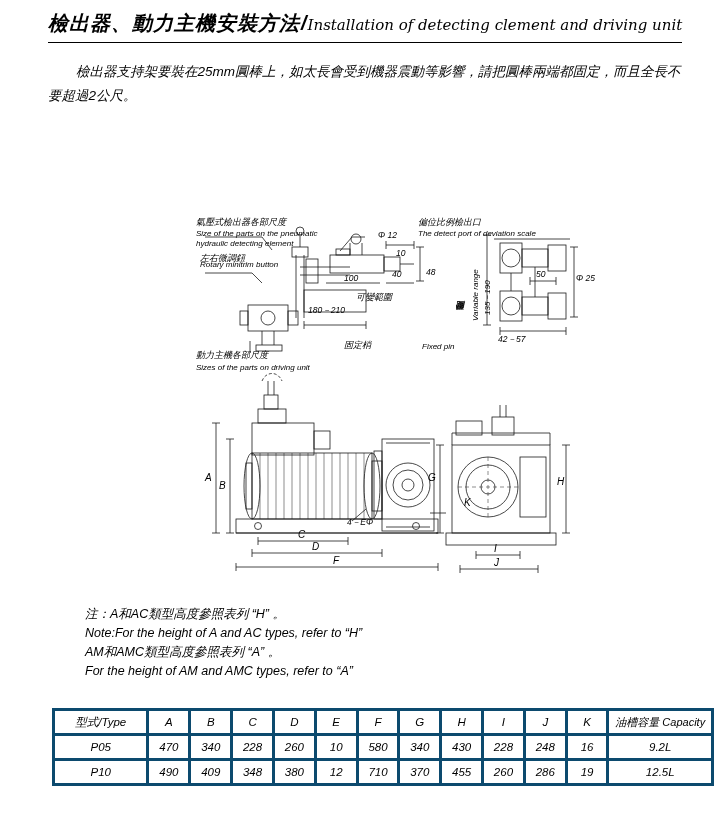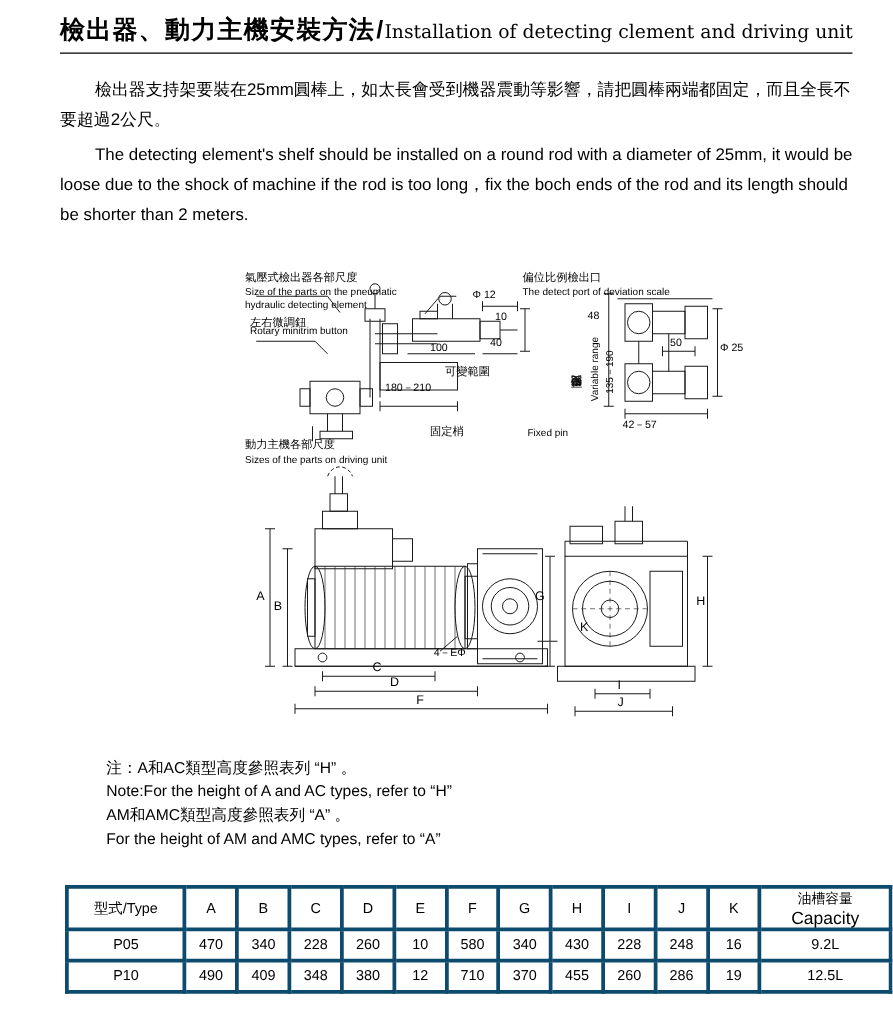--- a/index.html
+++ b/index.html
@@ -4,21 +4,21 @@
 <style>
   html,body{margin:0;padding:0;}
   body{
     width:714px;height:816px;
     background:#ffffff;
     font-family:"Liberation Sans", sans-serif;
     color:#000;
     position:relative;
     overflow:hidden;
   }
-  .page{position:relative;width:714px;height:596px;}
+  .page{position:relative;width:714px;height:596px;font-style:italic;}
 
   
   .title-row{
     position:absolute;left:48px;top:10px;width:640px;
     display:flex;align-items:baseline;
   }
   .title-cn{
     font-family:"DejaVu Serif", serif;
     font-weight:bold;font-size:20px;letter-spacing:1px;
     white-space:nowrap;
@@ -62,36 +62,35 @@
     border:3px solid #0c4a6e;
     text-align:center;
     font-weight:normal;
     height:22px;
     padding:0 2px;
   }
   .c-type{width:88px;}
   .c-dim{width:35px;}
   .c-cap{width:98px;}
   .cap-head{font-size:11px;}
-  .cap-head .en{font-size:14px;}
+  .cap-head .en{font-size:11px;}
 </style>
 </head>
 <body>
 
 <div class="page">
 
   <div class="title-row">
     <span class="title-cn">檢出器、動力主機安裝方法</span>
     <span class="title-sep">/</span>
     <span class="title-en">Installation of detecting clement and driving unit</span>
   </div>
   <div class="title-rule"></div>
 
   <div class="para para-cn">檢出器支持架要裝在25mm圓棒上，如太長會受到機器震動等影響，請把圓棒兩端都固定，而且全長不要超過2公尺。</div>
-  <div class="para para-en">The detecting element's shelf should be installed on a round rod with a diameter of 25mm, it would be loose due to the shock of machine if the rod is too long，fix the boch ends of the rod and its length should be shorter than 2 meters.</div>
 
   <div class="drawing">
 
     <svg width="714" height="400">
       <g stroke="#1a1a1a" fill="none" stroke-width="0.8">
 
         <path d="M205,42 L262,42 L272,55"></path>
         <path d="M205,78 L252,78 L262,88"></path>
         <path d="M365,42 L352,42 L340,56"></path>
 
@@ -200,21 +199,21 @@
     <div class="lbl small" style="left:148px;top:43px;text-align:right;">hydraulic detecting element</div>
 
     <div class="lbl" style="left:152px;top:58px;">左右微調鈕</div>
     <div class="lbl small" style="left:152px;top:64px;">Rotary minitrim button</div>
 
     <div class="lbl" style="left:370px;top:22px;">偏位比例檢出口</div>
     <div class="lbl small" style="left:370px;top:33px;">The detect port of deviation scale</div>
 
     <div class="dim" style="left:378px;top:35px;">Φ 12</div>
     <div class="dim" style="left:396px;top:53px;">10</div>
-    <div class="dim" style="left:426px;top:52px;margin-left:44px;">48</div>
+    <div class="dim" style="left:426px;top:72px;">48</div>
     <div class="dim" style="left:392px;top:74px;">40</div>
     <div class="dim" style="left:344px;top:78px;">100</div>
 
     <div class="lbl" style="left:308px;top:97px;">可變範圍</div>
     <div class="dim" style="left:308px;top:110px;">180－210</div>
 
     <div class="lbl" style="left:296px;top:145px;">固定梢</div>
     <div class="lbl small" style="left:344px;top:146px;margin-left:30px;">Fixed pin</div>
 
     <div class="lbl vert" style="left:456px;top:46px;height:76px;">可變範圍</div>

